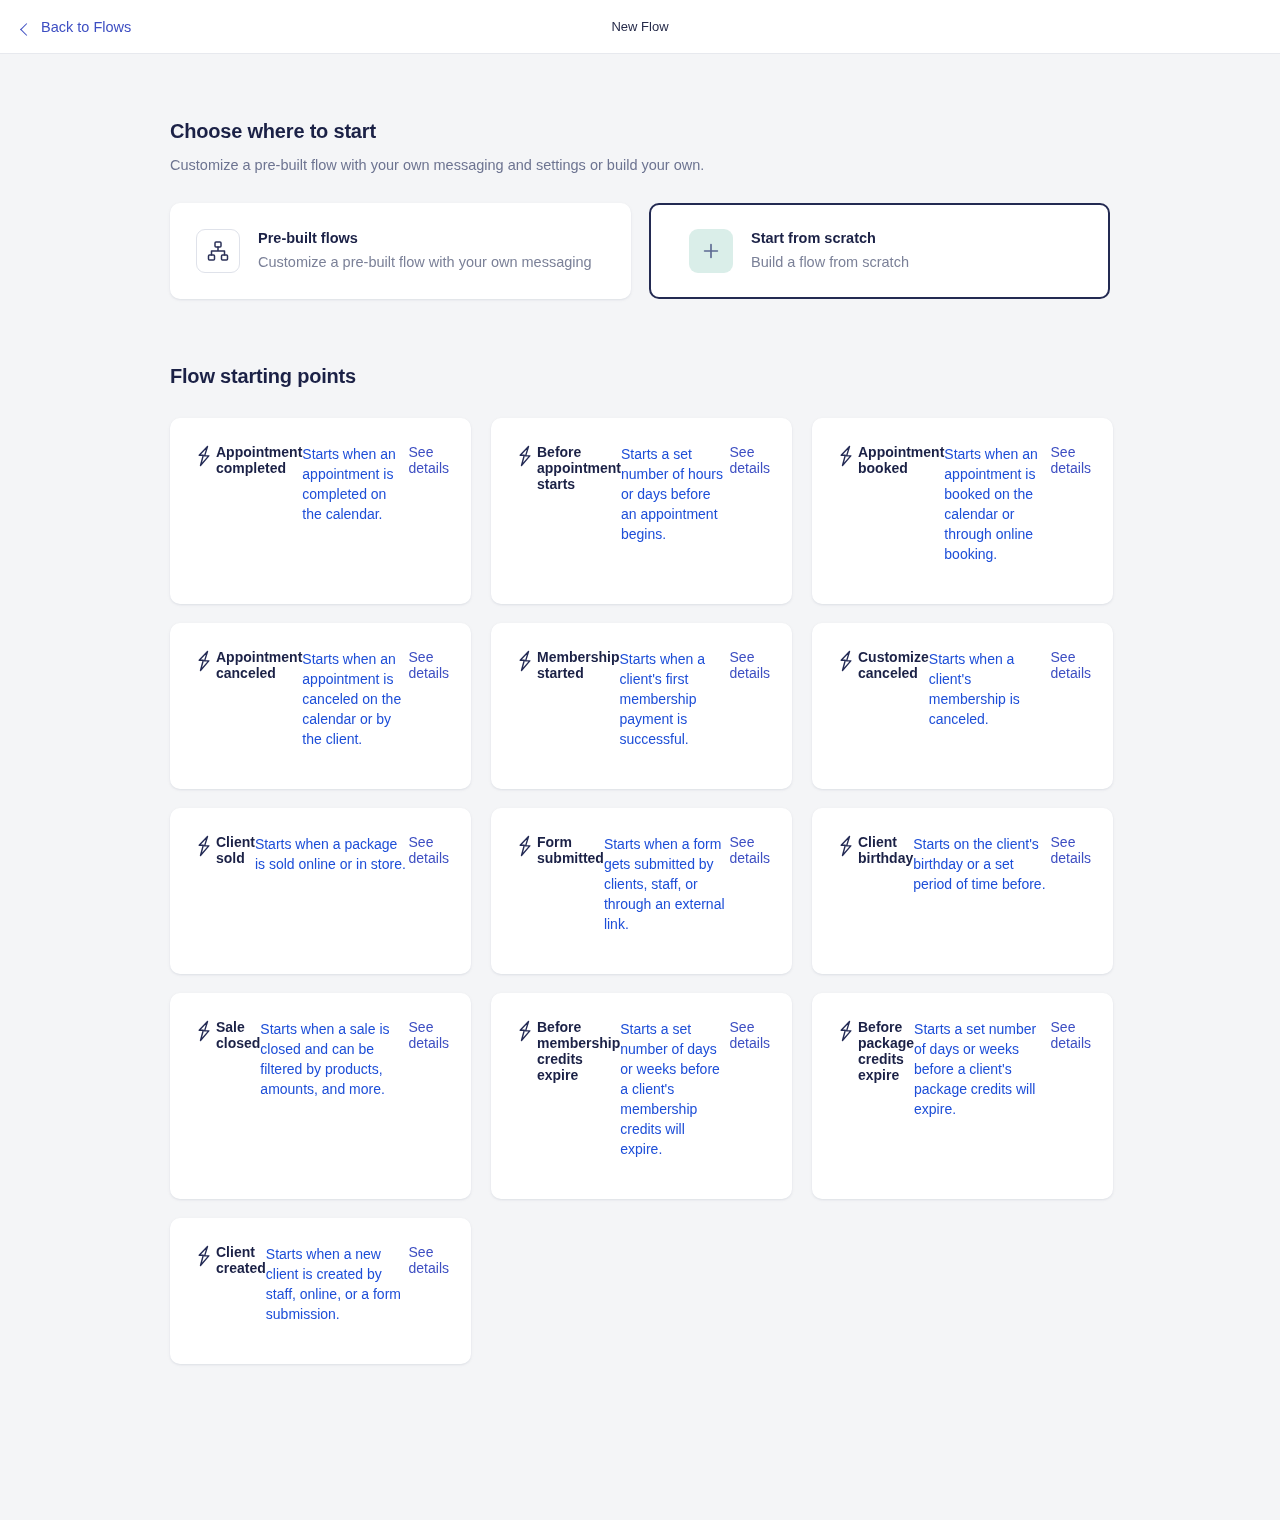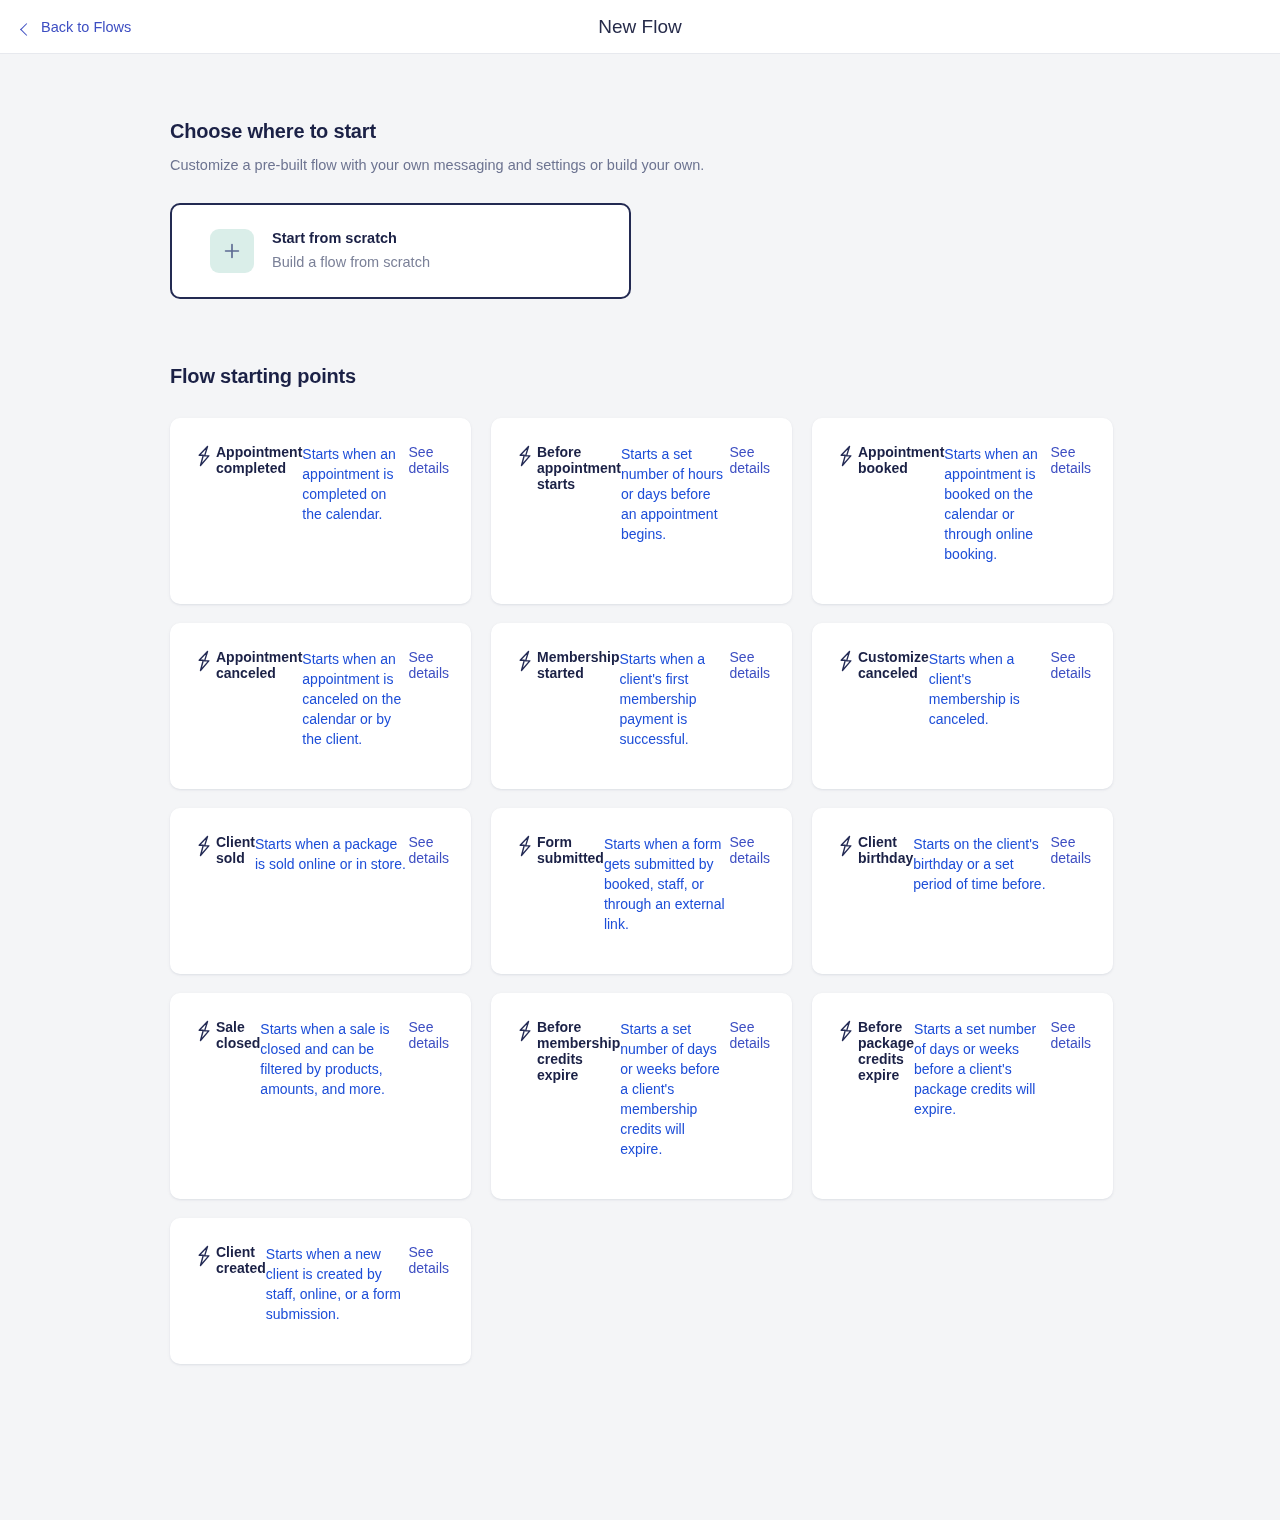--- a/index.html
+++ b/index.html
@@ -38,21 +38,21 @@
     height: 9px;
     border-left: 1.6px solid #3d4ec2;
     border-bottom: 1.6px solid #3d4ec2;
     transform: rotate(45deg);
     margin-bottom: 1px;
   }
   .topbar-title {
     position: absolute;
     left: 0; right: 0;
     text-align: center;
-    font-size: 19px;
+    font-size: 13px;
     color: #262b4a;
     pointer-events: none;
   }
 
   
   .page { width: 1280px; padding: 0 170px; }
 
   .section-heading {
     font-size: 20px;
     font-weight: bold;
@@ -162,20 +162,34 @@
   <div class="topbar-title">New Flow</div>
 </div>
 
 <div class="page">
 
   <h2 class="section-heading">Choose where to start</h2>
   <p class="section-sub">Customize a pre-built flow with your own messaging and settings or build your own.</p>
 
   <div class="start-options">
 
+    <div class="start-card">
+      <span class="start-icon outline">
+        <svg width="24" height="24" viewBox="0 0 24 24" fill="none" stroke="#2b3158" stroke-width="1.5" stroke-linecap="round" stroke-linejoin="round">
+          <rect x="9" y="3" width="6" height="5" rx="1"></rect>
+          <rect x="2.5" y="16" width="6" height="5" rx="1"></rect>
+          <rect x="15.5" y="16" width="6" height="5" rx="1"></rect>
+          <path d="M12 8v4M5.5 16v-4h13v4"></path>
+        </svg>
+      </span>
+      <span>
+        <div class="start-title">Pre-built flows</div>
+        <div class="start-desc">Customize a pre-built flow with your own messaging</div>
+      </span>
+    </div>
 
     <div class="start-card selected">
       <span class="start-icon mint">
         <svg width="22" height="22" viewBox="0 0 24 24" fill="none" stroke="#5c6a92" stroke-width="1.8" stroke-linecap="round">
           <path d="M12 5v14M5 12h14"></path>
         </svg>
       </span>
       <span>
         <div class="start-title">Start from scratch</div>
         <div class="start-desc">Build a flow from scratch</div>
@@ -264,21 +278,21 @@
     <a class="sp-link">See details</a>
   </div>
 
   <div class="sp-card">
     <span class="bolt">
       <svg width="24" height="24" viewBox="0 0 24 24" fill="none" stroke="#242b55" stroke-width="1.4" stroke-linecap="round" stroke-linejoin="round">
         <path d="M15.5 2.5 7.2 11.2h4.1L8.5 21.5l8.3-9.6h-4.2l2.9-9.4z"></path>
       </svg>
     </span>
     <div class="sp-title">Form submitted</div>
-    <div class="sp-desc">Starts when a form gets submitted by booked, staff, or through an external link.</div>
+    <div class="sp-desc">Starts when a form gets submitted by clients, staff, or through an external link.</div>
     <a class="sp-link">See details</a>
   </div>
 
   <div class="sp-card">
     <span class="bolt">
       <svg width="24" height="24" viewBox="0 0 24 24" fill="none" stroke="#242b55" stroke-width="1.4" stroke-linecap="round" stroke-linejoin="round">
         <path d="M15.5 2.5 7.2 11.2h4.1L8.5 21.5l8.3-9.6h-4.2l2.9-9.4z"></path>
       </svg>
     </span>
     <div class="sp-title">Client birthday</div>

